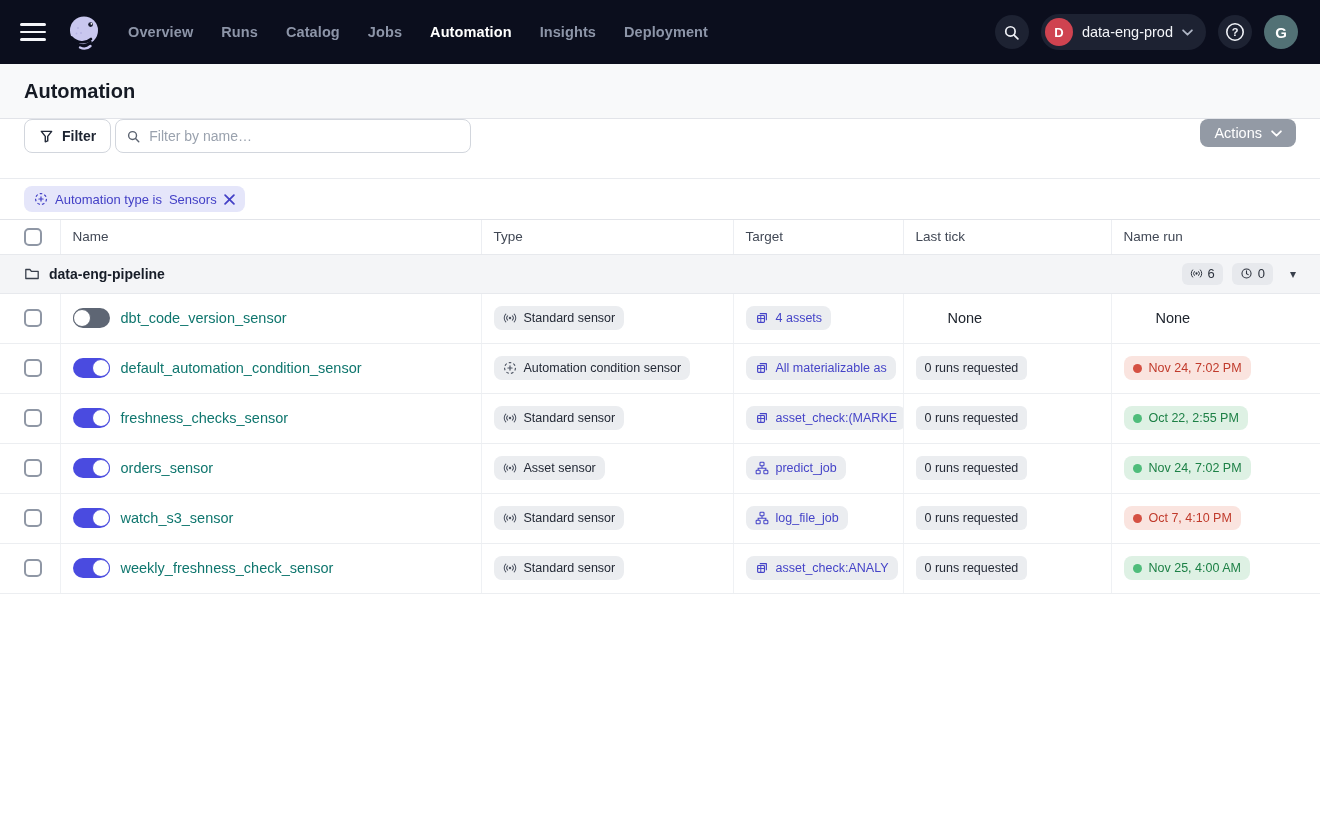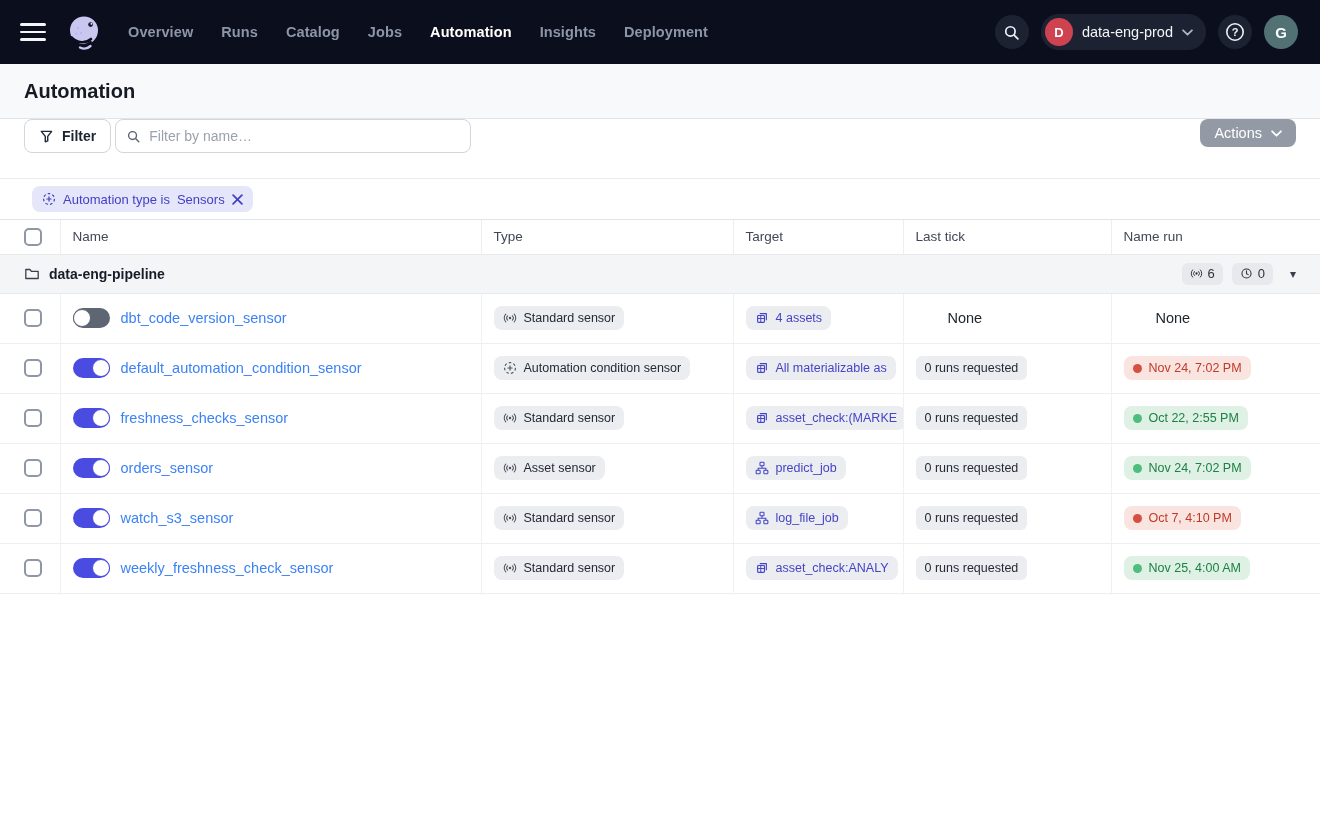--- a/index.html
+++ b/index.html
@@ -62,21 +62,21 @@
   .searchbox input::placeholder { color:#9aa2ae; }
   .toolbar-spacer { flex:1; }
   .btn-actions {
     height:28px; background:#939aa5; border:none; border-radius:8px; color:#fff;
     display:flex; align-items:center; gap:9px; padding:0 14px; font-size:14.5px; cursor:default;
   }
 
   
   .chip-row {
     height:42px; background:#fff; border-top:1px solid #e9ebef; border-bottom:1px solid #e2e4e9;
-    display:flex; align-items:center; padding:0 32px;
+    display:flex; align-items:center; padding:0 24px;
   }
   .chip {
     height:26px; background:#e5e6fa; border-radius:8px; color:#4340c6;
     display:flex; align-items:center; gap:7px; padding:0 10px; font-size:13px; cursor:pointer;
   }
   .chip .chip-value { font-weight:400;text-align:right; }
   .chip .chip-x { display:flex; cursor:pointer; }
 
   
   table.sensors { width:1320px; border-collapse:collapse; table-layout:fixed; }
@@ -103,21 +103,21 @@
   .checkbox {
     width:18px; height:18px; border:2px solid #8f97a5; border-radius:5px; background:#fff; cursor:pointer;
   }
   .name-cell { display:flex; align-items:center; gap:11px; }
   .toggle { width:37px; height:20px; border-radius:10px; position:relative; cursor:pointer; flex:0 0 auto; }
   .toggle .knob { width:18px; height:18px; border-radius:50%; background:#fff; position:absolute; top:1px; }
   .toggle.on { background:#4a4be0; }
   .toggle.on .knob { right:0px; border:1px solid #4a4be0; }
   .toggle.off { background:#5e6674; }
   .toggle.off .knob { left:0px; border:1px solid #5e6674; }
-  .sensor-link { color:#3b82f6; font-size:14.5px; text-decoration:none; cursor:pointer; white-space:nowrap; }
+  .sensor-link { color:#0f766e; font-size:14.5px; text-decoration:none; cursor:pointer; white-space:nowrap; }
 
   .pill {
     display:inline-flex; align-items:center; gap:7px; height:24px; padding:0 9px;
     background:#ebedf0; border-radius:8px; font-size:12.5px; color:#242a36; white-space:nowrap;
   }
   .pill .ic { display:none; flex:0 0 auto; }
   .pill[data-kind="sensor"] .ic-sensor { display:block; }
   .pill[data-kind="automation"] .ic-automation { display:block; }
   .pill[data-kind="asset"] .ic-asset { display:block; }
   .pill[data-kind="job"] .ic-job { display:block; }

